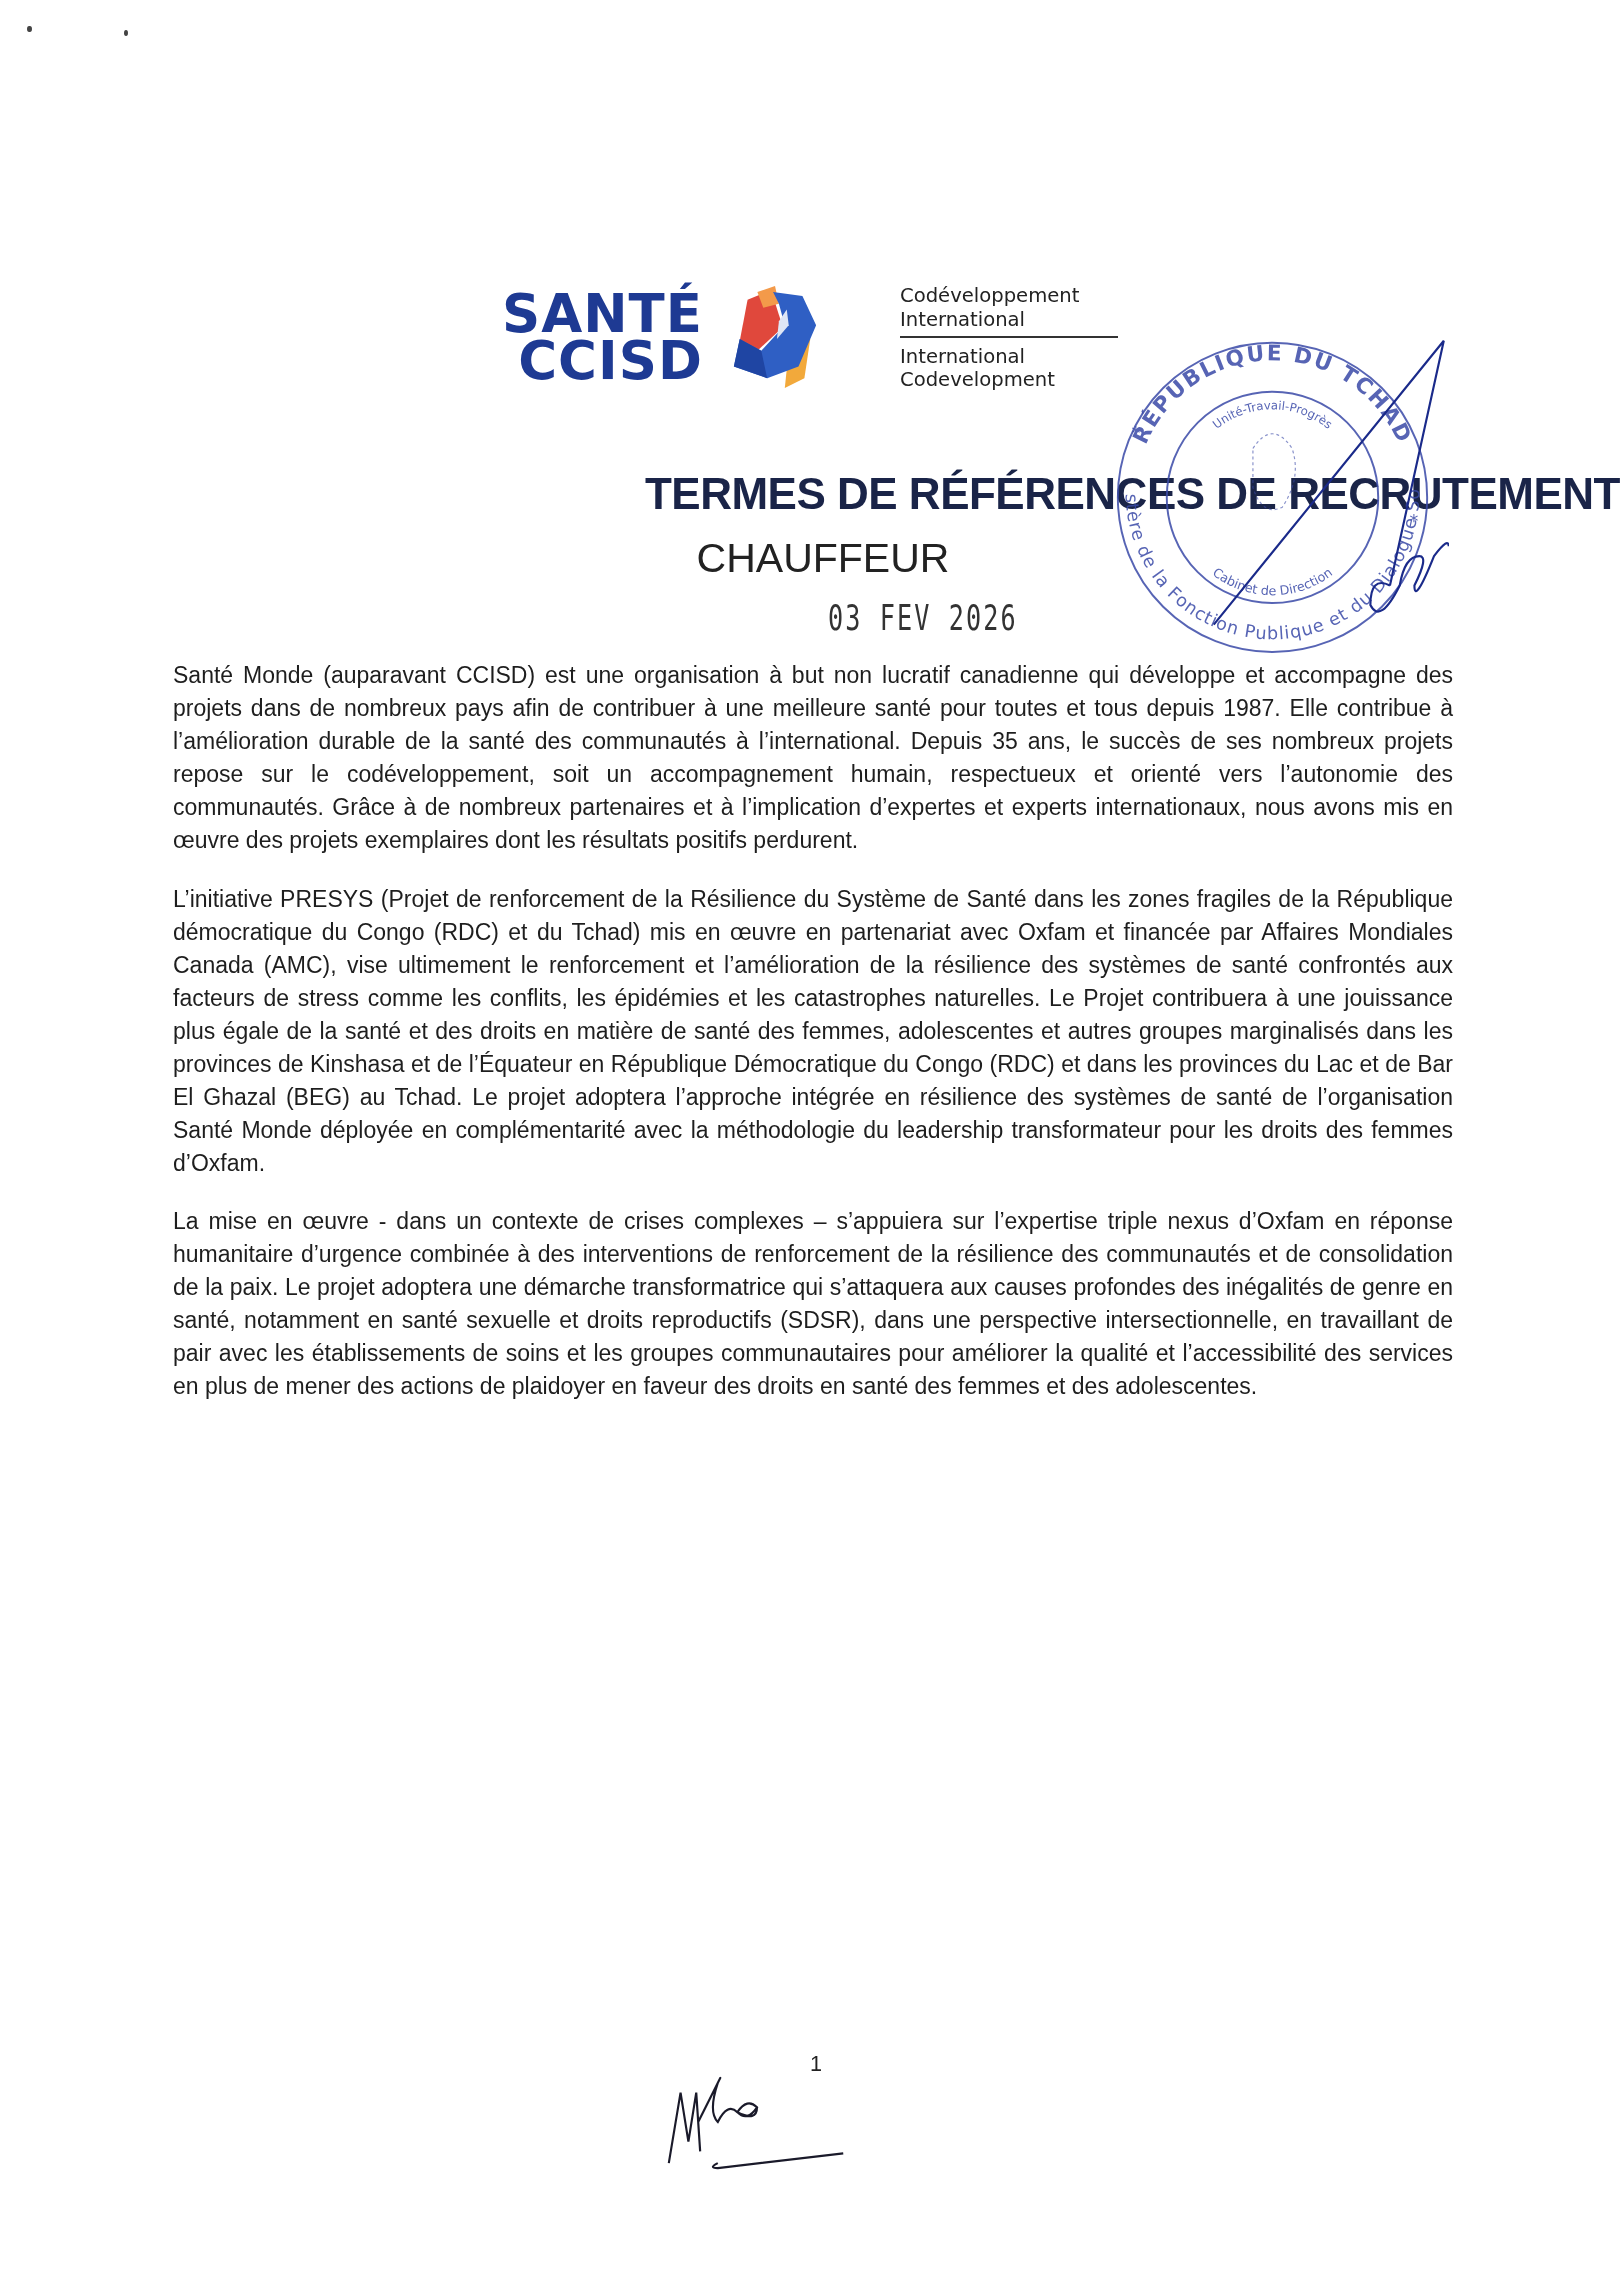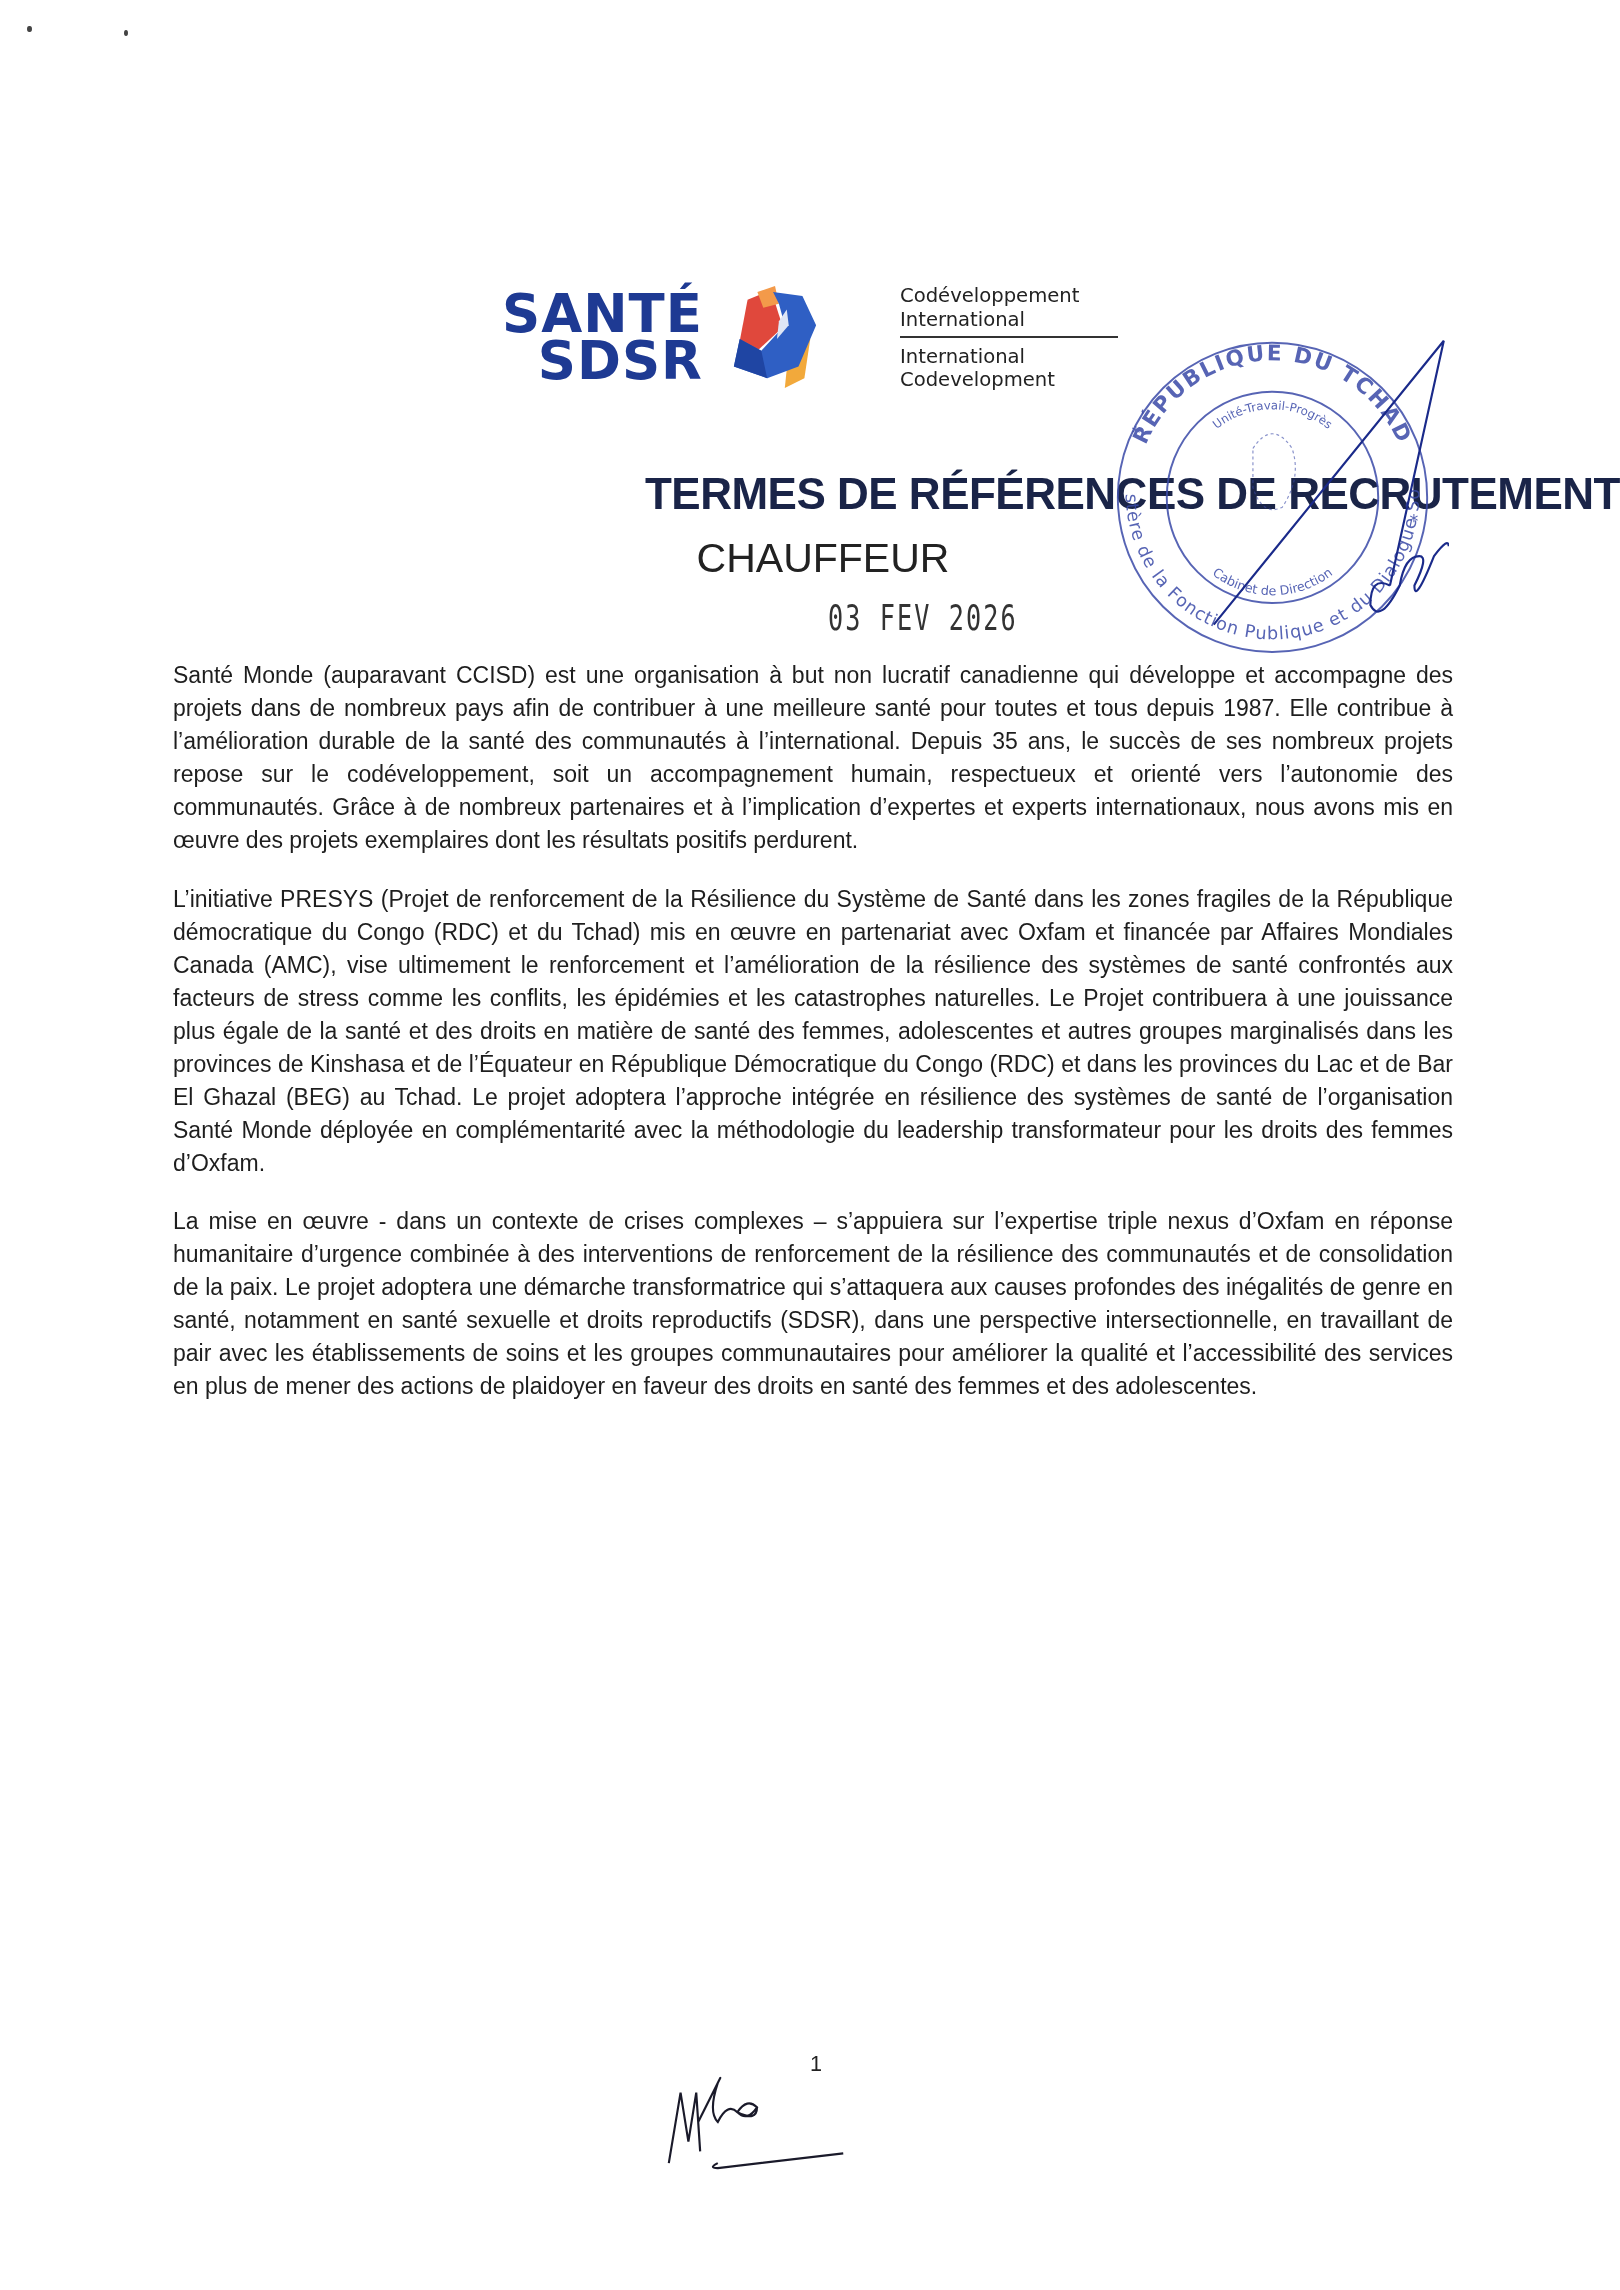--- a/index.html
+++ b/index.html
@@ -25,21 +25,21 @@
   </style>
 </head>
 <body>
 
 <div class="speck" style="left:27.4px;top:25.5px;width:4.9px;height:6.9px;"></div>
 <div class="speck" style="left:124px;top:30px;width:3.9px;height:5.9px;"></div>
 
 <div class="logo">
   <div>
     <div class="logo-word">SANTÉ</div>
-    <div class="logo-word">SDSR</div>
+    <div class="logo-word">CCISD</div>
   </div>
   <svg class="logo-emblem" viewBox="0 0 96 112">
     <polygon points="62,70 84,58 78,98 58,108" fill="#f2a93b"></polygon>
     <polygon points="20,18 44,8 56,46 30,70 12,60" fill="#e0483c"></polygon>
     <polygon points="30,10 48,4 52,22 36,26" fill="#f39a4a"></polygon>
     <polygon points="46,10 76,14 90,44 72,86 40,98 6,86 12,58 34,70 58,44 52,22" fill="#2f5fc4"></polygon>
     <polygon points="40,98 6,86 12,58 34,70" fill="#1f45a3"></polygon>
     <polygon points="52,40 60,28 62,44 50,58" fill="#dfe6f5"></polygon>
   </svg>
 </div>

